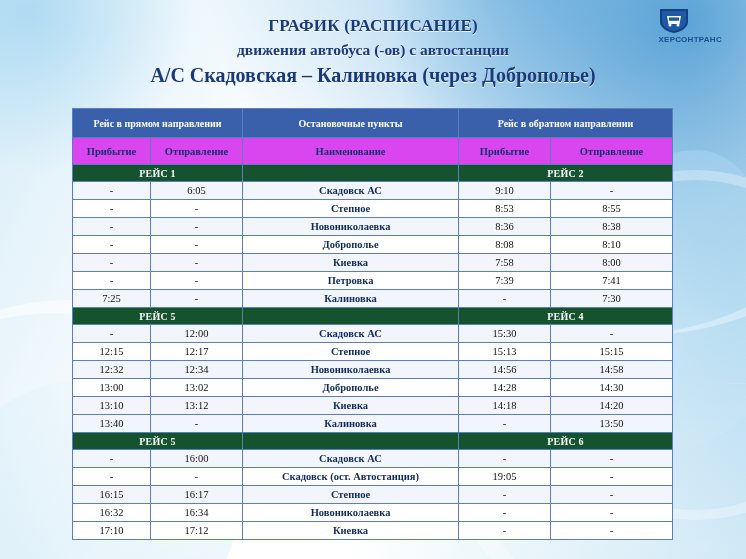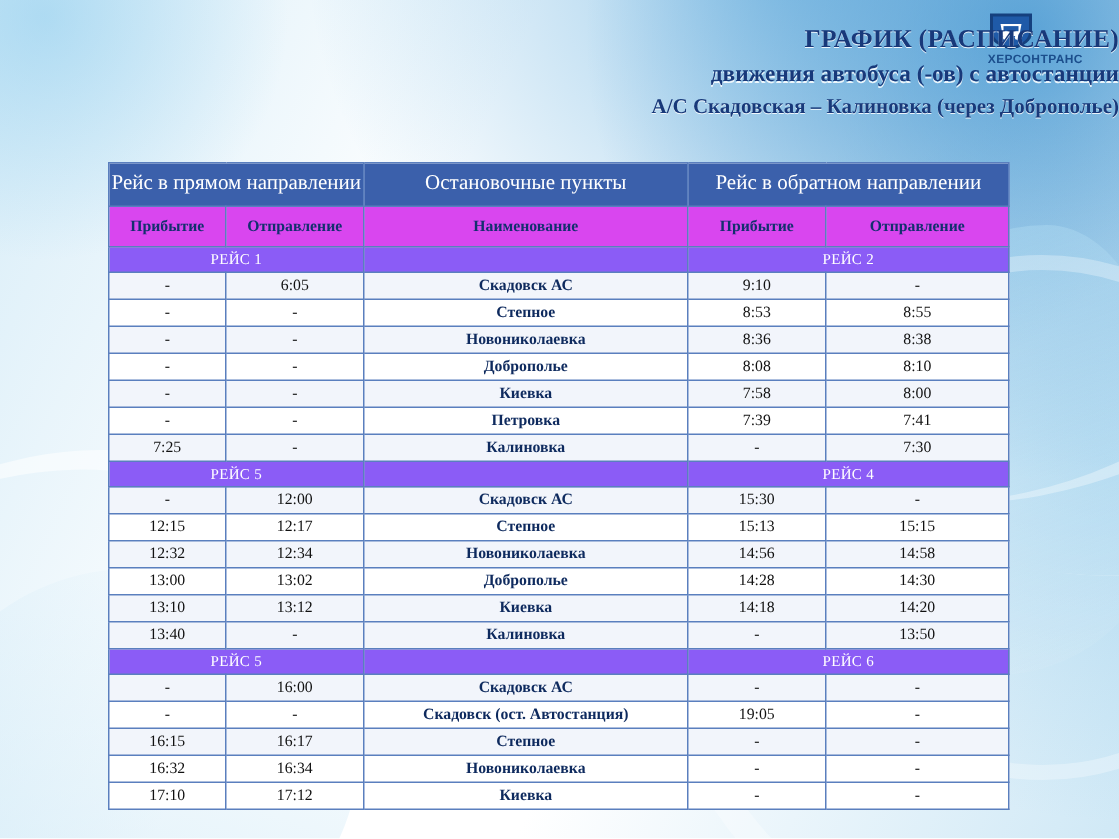--- a/index.html
+++ b/index.html
@@ -116,30 +116,30 @@
     color: #1b4e8c;
     margin-top: 1px;
   }
 
   
   .titles {
     position: absolute;
     left: 0;
     top: 16px;
     width: 746px;
-    text-align: right;
+    text-align: center;
   }
   .title-line {
     color: #18397a;
     font-weight: bold;
     text-shadow: 0 1px 0 rgba(255,255,255,0.85);
   }
   .t1 { font-size: 17px; letter-spacing: 0.2px; }
   .t2 { font-size: 15.5px; margin-top: 5px; }
-  .t3 { font-size: 14px; margin-top: 5px; }
+  .t3 { font-size: 20px; margin-top: 5px; }
 
   
   .table-wrap {
     position: absolute;
     left: 72px;
     top: 108px;
     width: 600px;
   }
   table.sched {
     border-collapse: collapse;
@@ -156,36 +156,36 @@
 
   table.sched th, table.sched td {
     border: 1px solid #5a7fbe;
     padding: 0;
     text-align: center;
     vertical-align: middle;
   }
   .hdr1 th {
     background: #3b60ab;
     color: #ffffff;
-    font-size: 14px;
-    font-weight: normal;
+    font-size: 10px;
+    font-weight: bold;
     height: 28px;
   }
   .hdr2 th {
     background: #d946ef;
     color: #13306e;
     font-size: 10.5px;
     font-weight: bold;
     height: 26px;
   }
   .route-row td {
-    background: #8b5cf6;
+    background: #14532d;
     color: #ffffff;
     font-size: 10px;
-    font-weight: normal;
+    font-weight: bold;
     height: 16px;
     letter-spacing: 0.2px;
   }
   .data-row td {
     font-size: 10.5px;
     color: #111111;
     height: 17px;
     background: #ffffff;
   }
   .data-row.alt td {

